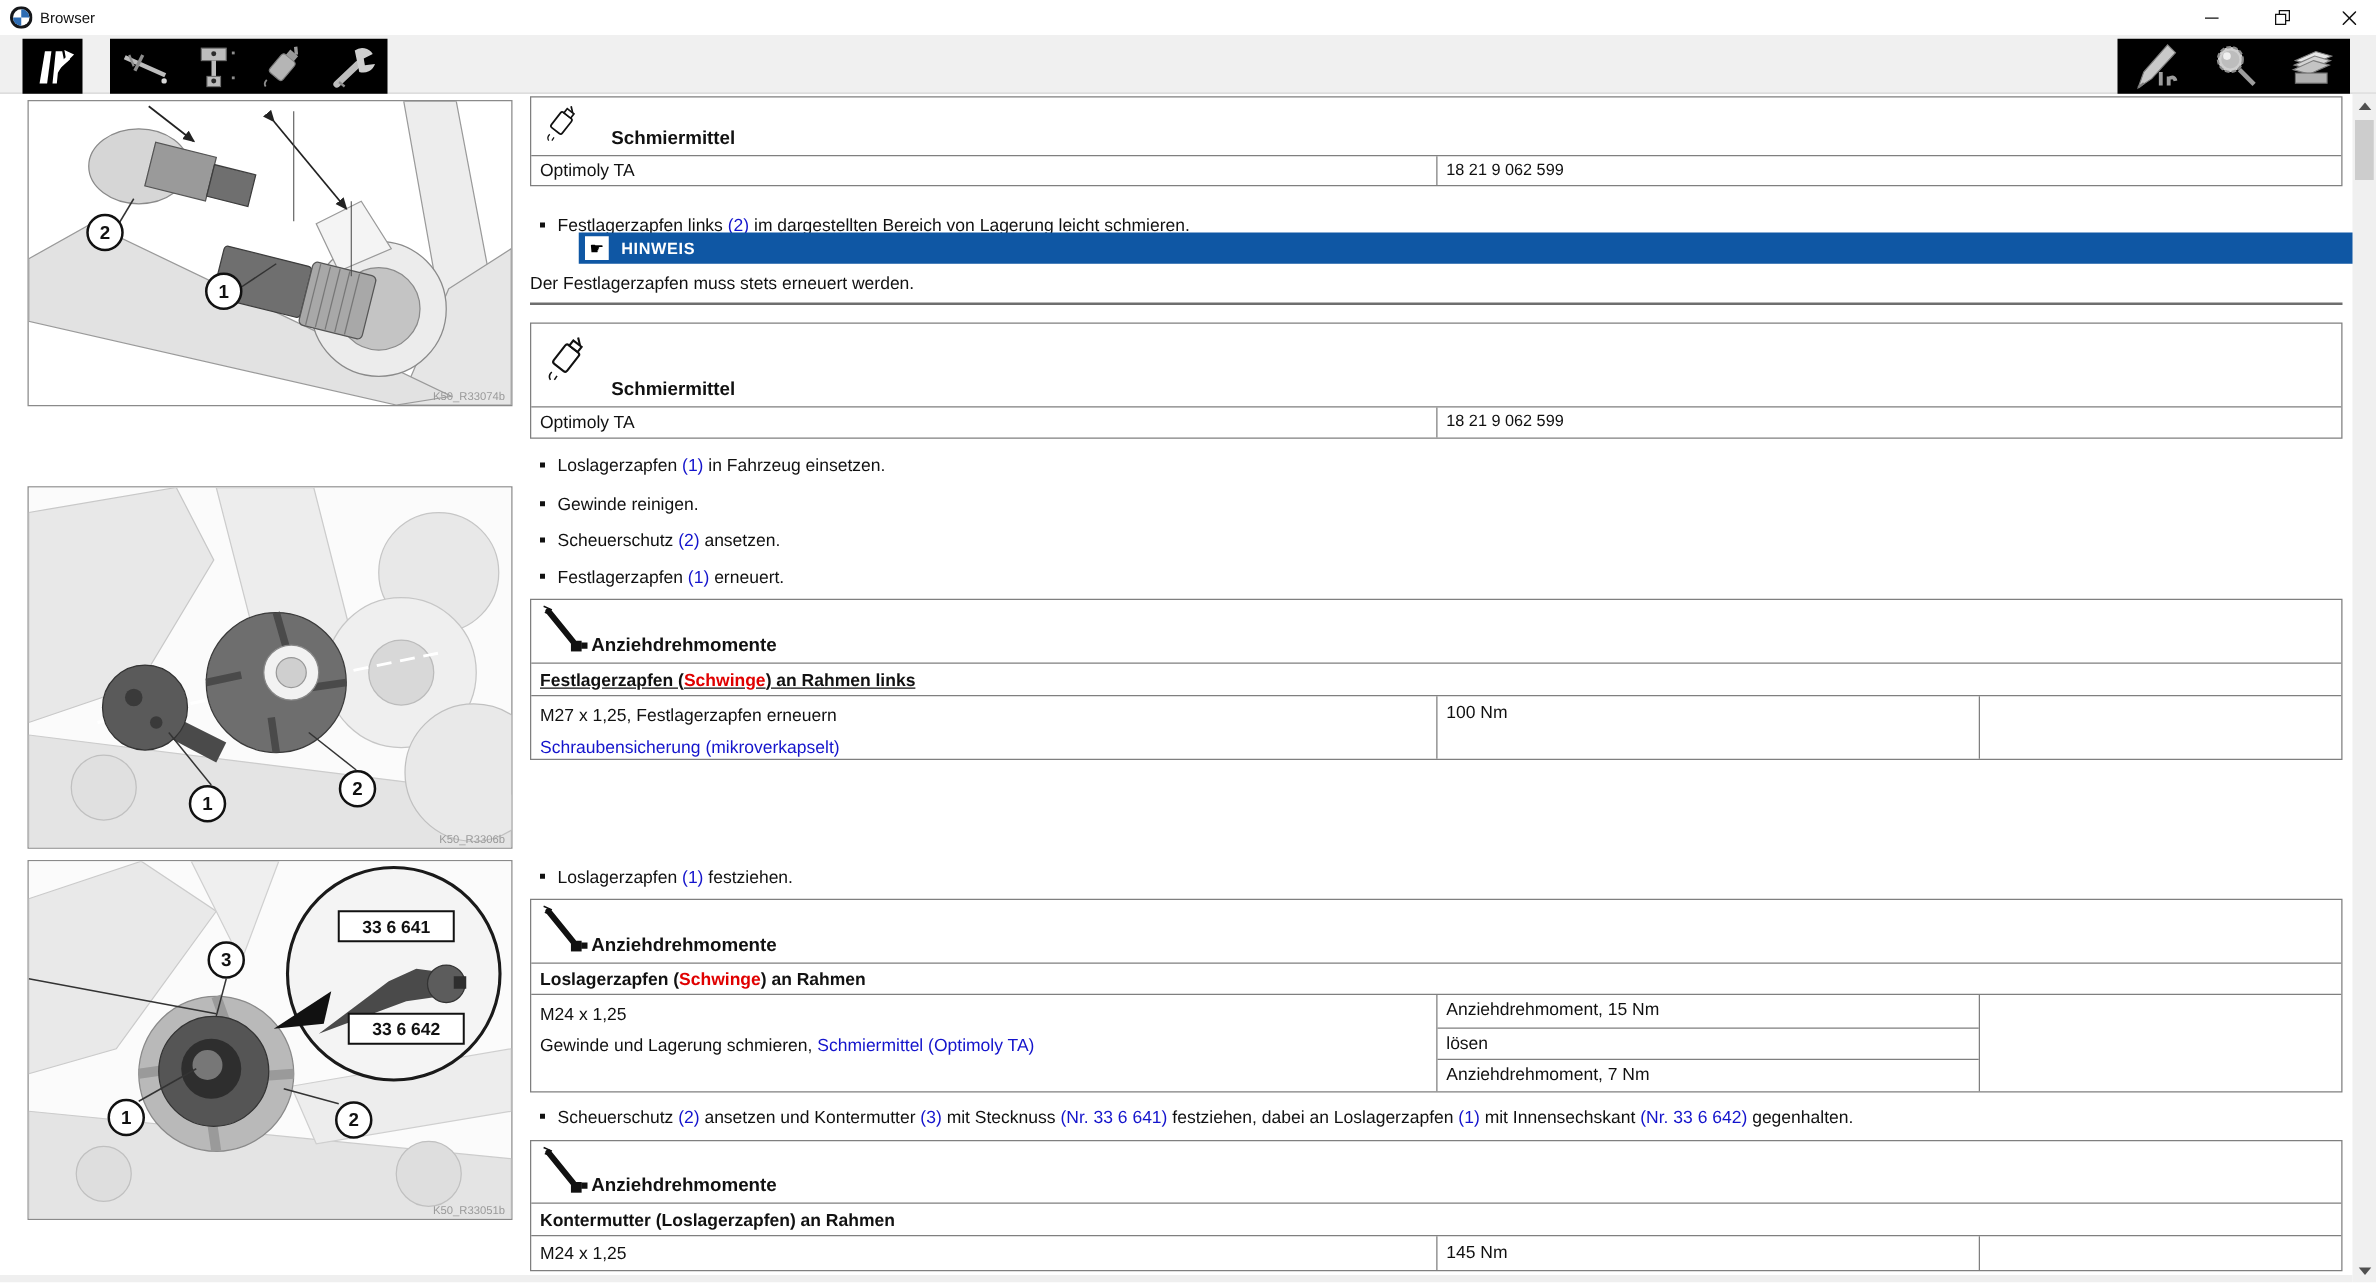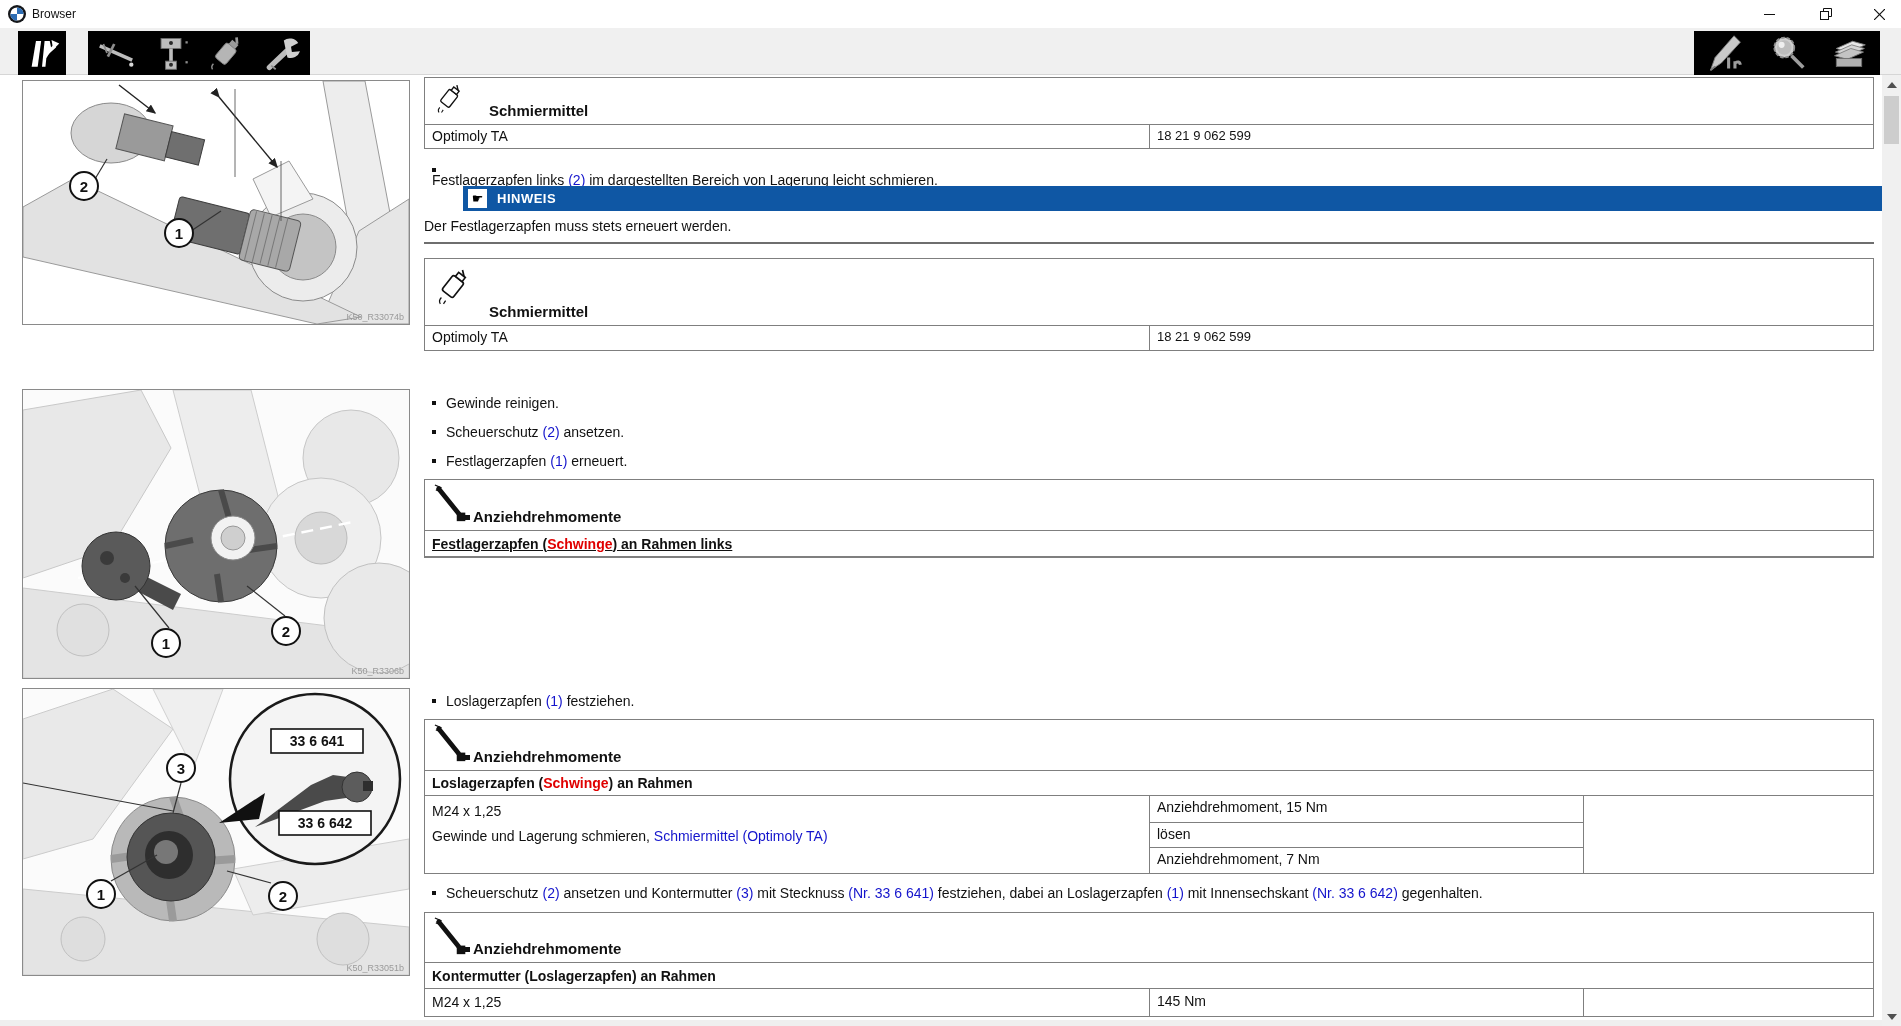--- a/index.html
+++ b/index.html
@@ -323,21 +323,21 @@
         </svg>
       </span>
       <span class="t-title">Schmiermittel</span>
     </div>
     <div class="lrow" style="height:23px;">
       <div class="lc1">Optimoly TA</div>
       <div class="lc2">18 21 9 062 599</div>
     </div>
   </div>
 
-  <div class="step" style="top:162px;flex-direction:column;">
+  <div class="step" style="top:172px;">
     <span class="dot"></span>
     <span><span>Festlagerzapfen links </span><span class="seg-blue">(2)</span><span> im dargestellten Bereich von Lagerung leicht schmieren.</span></span>
   </div>
 
   <div class="hinweis" style="top:186px;margin-left:39px;">
     <span class="hin-icon"></span>
     <span class="hin-label">HINWEIS</span>
   </div>
   <div class="plain-text" style="top:218px;width:1450px;">Der Festlagerzapfen muss stets erneuert werden.</div>
   <div class="rule" style="top:242px;"></div>
@@ -357,20 +357,24 @@
         </svg>
       </span>
       <span class="t-title">Schmiermittel</span>
     </div>
     <div class="lrow" style="height:24px;">
       <div class="lc1">Optimoly TA</div>
       <div class="lc2">18 21 9 062 599</div>
     </div>
   </div>
 
+  <div class="step" style="top:364px;">
+    <span class="dot"></span>
+      <span><span>Loslagerzapfen </span><span class="seg-blue">(1)</span><span> in Fahrzeug einsetzen.</span></span>
+  </div>
   <div class="step" style="top:395px;">
     <span class="dot"></span>
       <span><span>Gewinde reinigen.</span></span>
   </div>
   <div class="step" style="top:424px;">
     <span class="dot"></span>
       <span><span>Scheuerschutz </span><span class="seg-blue">(2)</span><span> ansetzen.</span></span>
   </div>
   <div class="step" style="top:453px;">
     <span class="dot"></span>
@@ -386,20 +390,28 @@
           <rect x="25" y="31" width="9" height="9" fill="#111"></rect>
         </svg>
       </span>
       <span class="tq-title">Anziehdrehmomente</span>
     </div>
     <div class="subhead" style="height:26px;text-decoration:underline;">
         <span>Festlagerzapfen (</span>
         <span class="seg-red">Schwinge</span>
         <span>) an Rahmen links</span>
       </div>
+    <div class="trow" style="height:50px;">
+      <div class="c1">
+        <div>M27 x 1,25, Festlagerzapfen erneuern</div>
+        <div><span class="seg-blue">Schraubensicherung (mikroverkapselt)</span></div>
+      </div>
+      <div class="c2">100 Nm</div>
+      <div class="c3"></div>
+    </div>
   </div>
 
   <div class="step" style="top:693px;">
     <span class="dot"></span>
       <span><span>Loslagerzapfen </span><span class="seg-blue">(1)</span><span> festziehen.</span></span>
   </div>
 
   <div class="tbl" style="top:719px;">
     <div class="t-head" style="height:51px;">
       <span class="h-icon">

